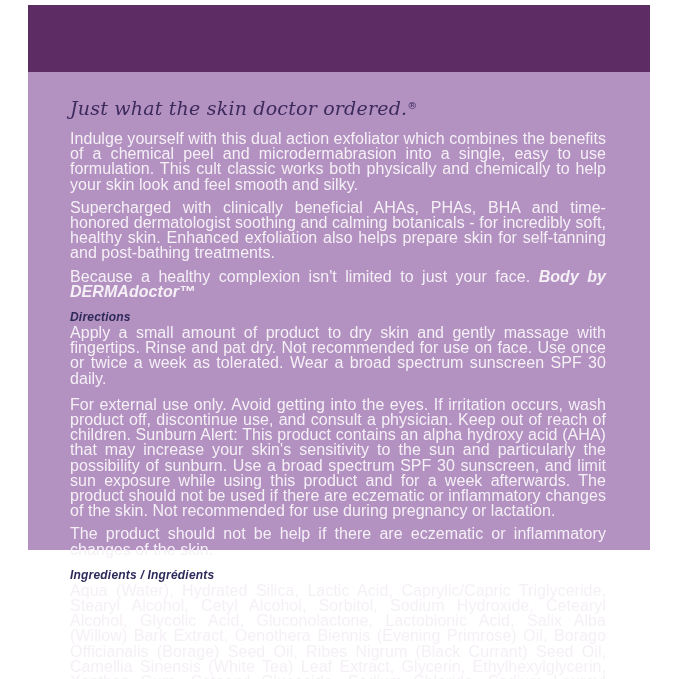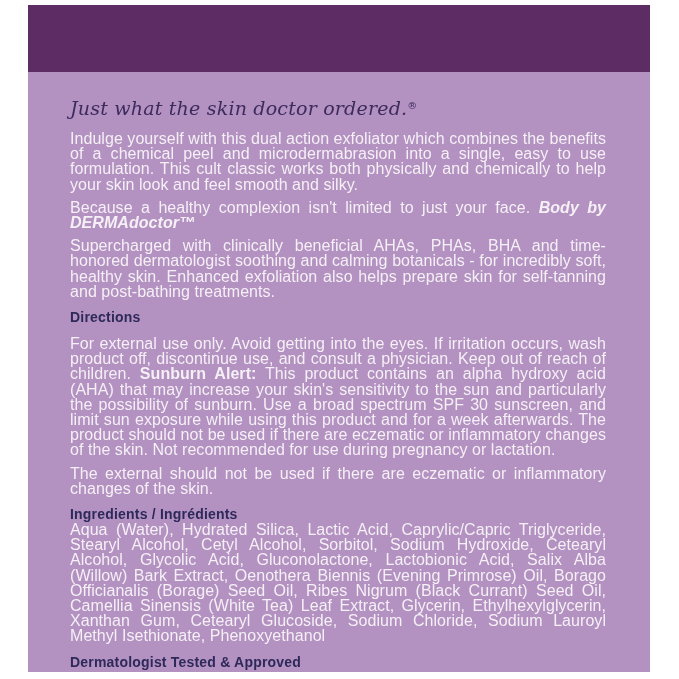--- a/index.html
+++ b/index.html
@@ -19,21 +19,21 @@
     overflow:hidden;
     font-family:"Liberation Sans", sans-serif;
   }
   .band{
     position:absolute; left:28px; top:5px;
     width:622px; height:67px;
     background:var(--band);
   }
   .panel{
     position:absolute; left:28px; top:72px;
-    width:622px; height:600px;
+    width:622px; height:478px;
     background:var(--panel);
   }
   .content{
     padding:25px 44px 0 42px;
   }
   .tagline{
     font-family:"DejaVu Serif", serif;
     font-style:italic;
     font-size:19px;
     color:var(--tagline);
@@ -48,63 +48,65 @@
   .body-copy p{
     font-size:16px;
     line-height:15.2px;
     color:var(--body-text);
     text-align:justify;
     margin-bottom:8px;
     letter-spacing:0.05px;
   }
   .section{ margin-top:11px; }
   .section h3{
-    font-size:14px;
+    font-size:12px;
     line-height:15px;
     font-weight:bold;
     color:var(--heading);
     letter-spacing:0.2px;
+    font-style:italic;
   }
   .brand-bold{
     font-weight:bold;
     font-style:italic;
   }
   .inline-bold{
-    font-weight:bold;
+    font-weight:normal;
   }
 </style>
 </head>
 <body>
 
 <div class="page">
 
   <div class="band"></div>
 
   <div class="panel">
     <div class="content">
 
       <div class="tagline">
         <span>Just what the skin doctor ordered.</span><sup>®</sup>
       </div>
 
       <div class="body-copy">
 
         <div>
           <p>Indulge yourself with this dual action exfoliator which combines the benefits of a chemical peel and microdermabrasion into a single, easy to use formulation.  This cult classic works both physically and chemically to help your skin look and feel smooth and silky.</p>
+          <p>Supercharged with clinically beneficial AHAs, PHAs, BHA and  time-honored dermatologist soothing and calming botanicals - for incredibly soft, healthy skin. Enhanced exfoliation also helps prepare skin for self-tanning and post-bathing treatments.</p>
           <p><span>Because a healthy complexion isn't limited to just your face. </span><span class="brand-bold">Body by DERMAdoctor™</span></p>
-          <p>Supercharged with clinically beneficial AHAs, PHAs, BHA and  time-honored dermatologist soothing and calming botanicals - for incredibly soft, healthy skin. Enhanced exfoliation also helps prepare skin for self-tanning and post-bathing treatments.</p>
         </div>
 
         <div class="section">
           <h3>Directions</h3>
+          <p>Apply a small amount of product to dry skin and gently massage with fingertips.  Rinse and pat dry. Not recommended for use on face.  Use once or twice a week as tolerated. Wear a broad spectrum sunscreen SPF 30 daily.</p>
         </div>
 
         <div class="section">
           <p><span>For external use only. Avoid getting into the eyes. If irritation occurs, wash product off, discontinue use, and consult a physician. Keep out of reach of children.  </span><span class="inline-bold">Sunburn Alert:</span><span> This product contains an alpha hydroxy acid (AHA) that may increase your skin's sensitivity to the sun and particularly the possibility of sunburn.  Use a broad spectrum SPF 30 sunscreen, and limit sun exposure while using this product and for a week afterwards. The product should not be used if there are eczematic or inflammatory changes of the skin. Not recommended for use during pregnancy or lactation.</span></p>
-          <p>The external should not be used if there are eczematic or inflammatory changes of the skin.</p>
+          <p>The product should not be help if there are eczematic or inflammatory changes of the skin.</p>
         </div>
 
         <div class="section">
           <h3>Ingredients / Ingrédients</h3>
           <p>Aqua (Water), Hydrated Silica, Lactic Acid, Caprylic/Capric Triglyceride, Stearyl Alcohol, Cetyl Alcohol, Sorbitol, Sodium Hydroxide, Cetearyl Alcohol, Glycolic Acid, Gluconolactone, Lactobionic Acid, Salix Alba (Willow) Bark Extract, Oenothera Biennis (Evening Primrose) Oil, Borago Officianalis (Borage) Seed Oil, Ribes Nigrum (Black Currant) Seed Oil, Camellia Sinensis (White Tea) Leaf Extract, Glycerin, Ethylhexylglycerin, Xanthan Gum, Cetearyl Glucoside, Sodium Chloride, Sodium Lauroyl Methyl Isethionate, Phenoxyethanol</p>
         </div>
 
         <div class="section">
           <h3>Dermatologist Tested &amp; Approved</h3>
         </div>

